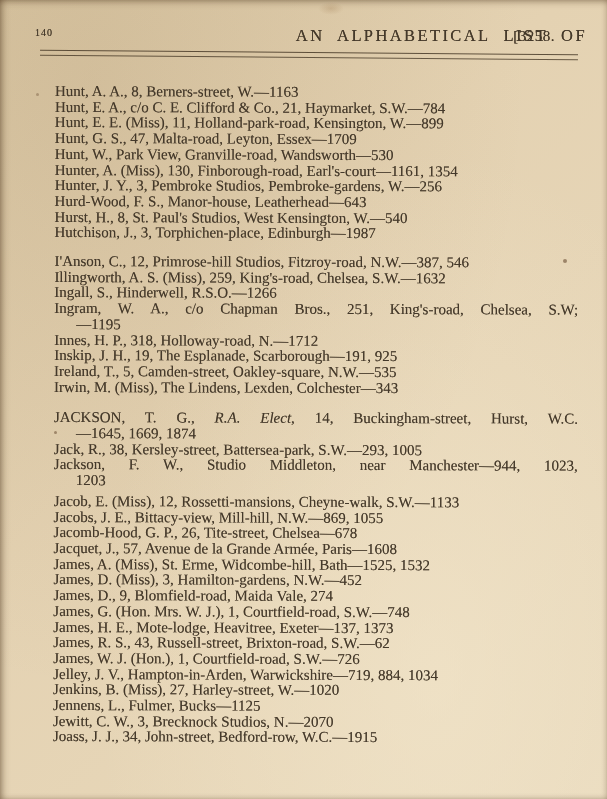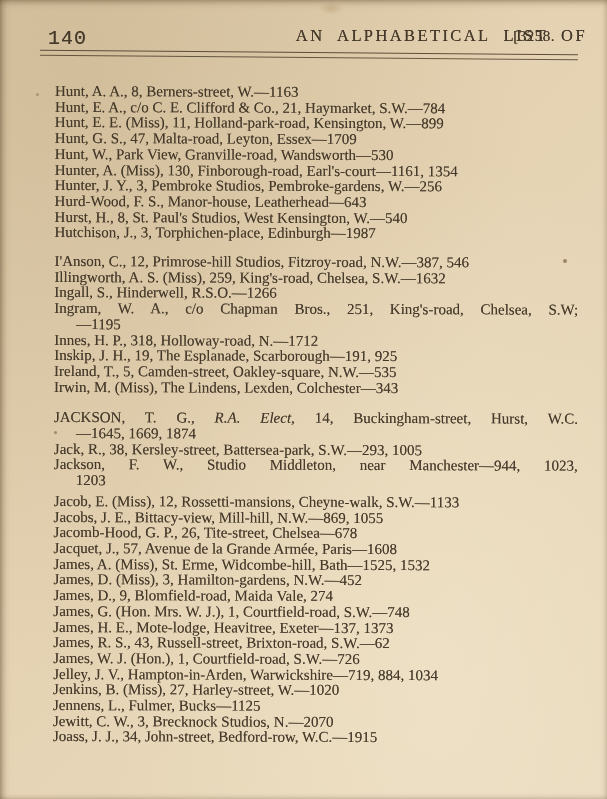--- a/index.html
+++ b/index.html
@@ -17,21 +17,21 @@
     font-family:"Liberation Serif","DejaVu Serif",serif;
     color:#44392b;
   }
   .stain{position:absolute;border-radius:50%;pointer-events:none;}
   .stain-top{left:318px;top:2px;width:26px;height:13px;background:radial-gradient(ellipse,rgba(140,100,55,.22),rgba(140,100,55,0) 70%);}
   .speck-a{left:563px;top:259px;width:4px;height:4px;background:rgba(95,65,40,.55);}
   .speck-b{left:54px;top:431px;width:3px;height:3px;background:rgba(95,65,40,.5);}
   .speck-c{left:36px;top:93px;width:3px;height:3px;background:rgba(95,65,40,.35);}
 
   .header{position:absolute;left:0;top:0;width:100%;}
-  .page-number{position:absolute;left:48px;top:27px;font-size:20px;letter-spacing:1px;text-shadow:0 0 .4px rgba(60,45,25,.7);font-family:Liberation Mono, monospace;}
+  .page-number{position:absolute;left:35px;top:27px;font-size:10px;letter-spacing:1px;text-shadow:0 0 .4px rgba(60,45,25,.7);}
   .running-title{position:absolute;left:0;right:20px;top:26px;text-align:right;font-size:16.5px;letter-spacing:2.4px;word-spacing:7px;text-shadow:0 0 .5px rgba(60,45,25,.8);}
   .year{position:absolute;right:52px;top:28px;font-size:15px;letter-spacing:.5px;text-shadow:0 0 .4px rgba(60,45,25,.7);}
   .double-rule{
     position:absolute;left:40px;top:52px;width:538px;height:4px;
     border-top:1.8px solid rgba(72,58,40,.85);
     border-bottom:1.3px solid rgba(72,58,40,.8);
     transform:rotate(0.5deg);
   }
 
   .listing{

